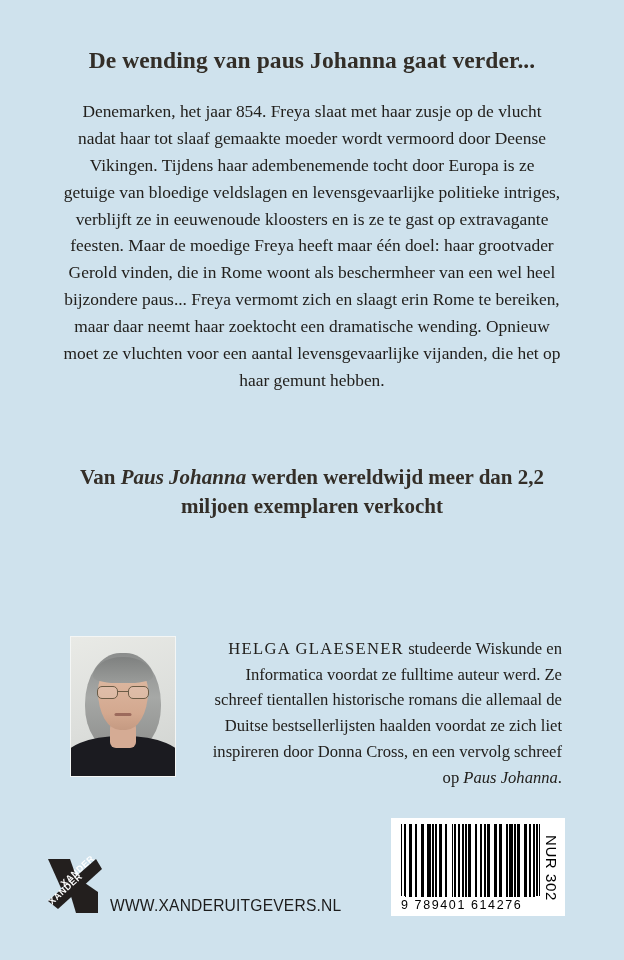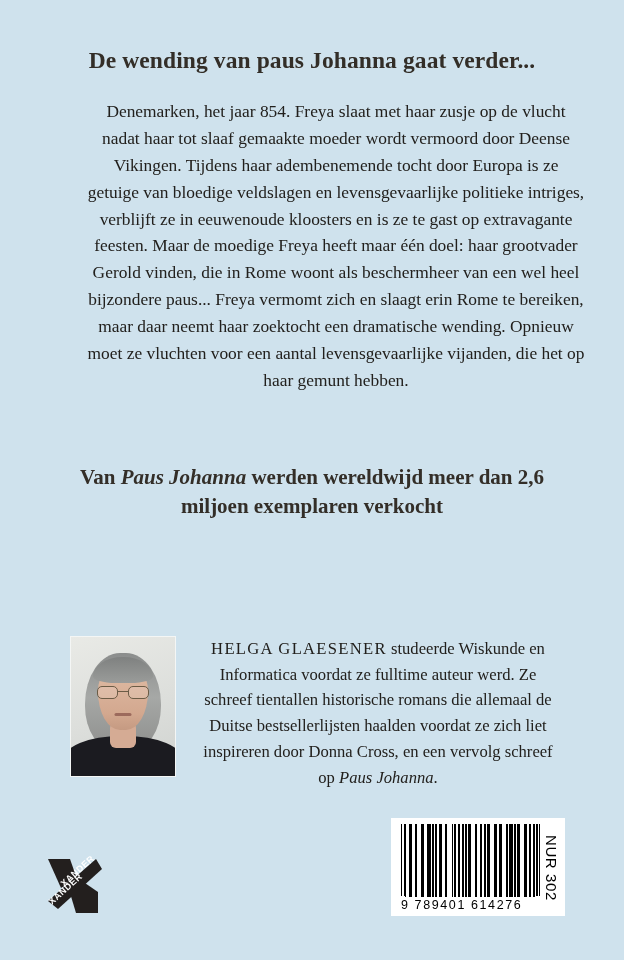--- a/index.html
+++ b/index.html
@@ -41,21 +41,20 @@
   
   .blurb {
     position: absolute;
     left: 62px;
     top: 98px;
     width: 500px;
     text-align: center;
     font-size: 17.4px;
     line-height: 1.545;
     color: #22201d;
-    margin-left: 24px;
   }
   .blurb p {
     margin: 0;
   }
   .blurb p.second {
     margin-top: 22px;
   }
   .blurb i {
     font-style: italic;
   }
@@ -168,21 +167,21 @@
     top: 76px; width: 17px; height: 3px;
     background: #9c6a5c; border-radius: 2px;
   }
 
   .author-bio {
     flex: 1 1 auto;
     margin-left: 18px;
     font-size: 16.6px;
     line-height: 1.55;
     color: #22201d;
-    text-align: center;
+    text-align: right;
   }
   .author-bio .name {
     font-variant: small-caps;
     letter-spacing: 1.3px;
     font-weight: normal;
   }
   .author-bio i { font-style: italic; }
 
   
   .logo-wrap {
@@ -263,21 +262,21 @@
 <body>
 
 <div class="cover">
 
   <div class="headline">De wending van paus Johanna gaat verder...</div>
 
   <div class="blurb">
     <p>Denemarken, het jaar 854. Freya slaat met haar zusje op de vlucht nadat haar tot slaaf gemaakte moeder wordt vermoord door Deense Vikingen. Tijdens haar adembenemende tocht door Europa is ze getuige van bloedige veldslagen en levensgevaarlijke politieke intriges, verblijft ze in eeuwenoude kloosters en is ze te gast op extravagante feesten. Maar de moedige Freya heeft maar één doel: haar grootvader Gerold vinden, die in Rome woont als beschermheer van een wel heel bijzondere paus... Freya vermomt zich en slaagt erin Rome te bereiken, maar daar neemt haar zoektocht een dramatische wending. Opnieuw moet ze vluchten voor een aantal levensgevaarlijke vijanden, die het op haar gemunt hebben.</p>
   </div>
 
-  <div class="sales-claim"><span>Van </span><i>Paus Johanna</i><span> werden wereldwijd meer dan 2,6 miljoen exemplaren verkocht</span></div>
+  <div class="sales-claim"><span>Van </span><i>Paus Johanna</i><span> werden wereldwijd meer dan 2,2 miljoen exemplaren verkocht</span></div>
 
 
   <div class="author-block">
     <div class="author-photo">
       <div class="ph-bg"></div>
       <div class="ph-hair-back"></div>
       <div class="ph-shoulders"></div>
       <div class="ph-neck"></div>
       <div class="ph-face"></div>
       <div class="ph-fringe"></div>
@@ -295,20 +294,21 @@
   <div class="logo-wrap">
     <svg class="logo-svg" width="62" height="62" viewBox="0 0 62 62">
       <polygon points="4,4 26,4 33,24 17,33" fill="#231f1e"></polygon>
       <polygon points="38,26 54,37 54,58 32,58 26,38" fill="#231f1e"></polygon>
       <polygon points="52,4 58,14 14,54 4,46" fill="#231f1e"></polygon>
       <text x="8" y="50" fill="#ffffff" font-family="Liberation Sans, sans-serif" font-size="9" font-weight="bold" letter-spacing="0.6" transform="rotate(-42 8 50)">XANDER</text>
       <text x="20" y="32" fill="#ffffff" font-family="Liberation Sans, sans-serif" font-size="9" font-weight="bold" letter-spacing="0.6" transform="rotate(-42 20 32)">XANDER</text>
     </svg>
   </div>
 
+  <div class="site-url">WWW.XANDERUITGEVERS.NL</div>
 
   <div class="barcode-box">
     <div class="barcode-main">
       <div class="bars" id="bars">
           <span class="tall" style="width: 1.37255px;"></span>
           <span class="tall" style="width: 1.37255px; background: transparent;"></span>
           <span class="tall" style="width: 1.37255px;"></span>
           <span style="width: 1.37255px;"></span>
           <span style="width: 2.7451px; background: transparent;"></span>
           <span style="width: 2.7451px;"></span>

